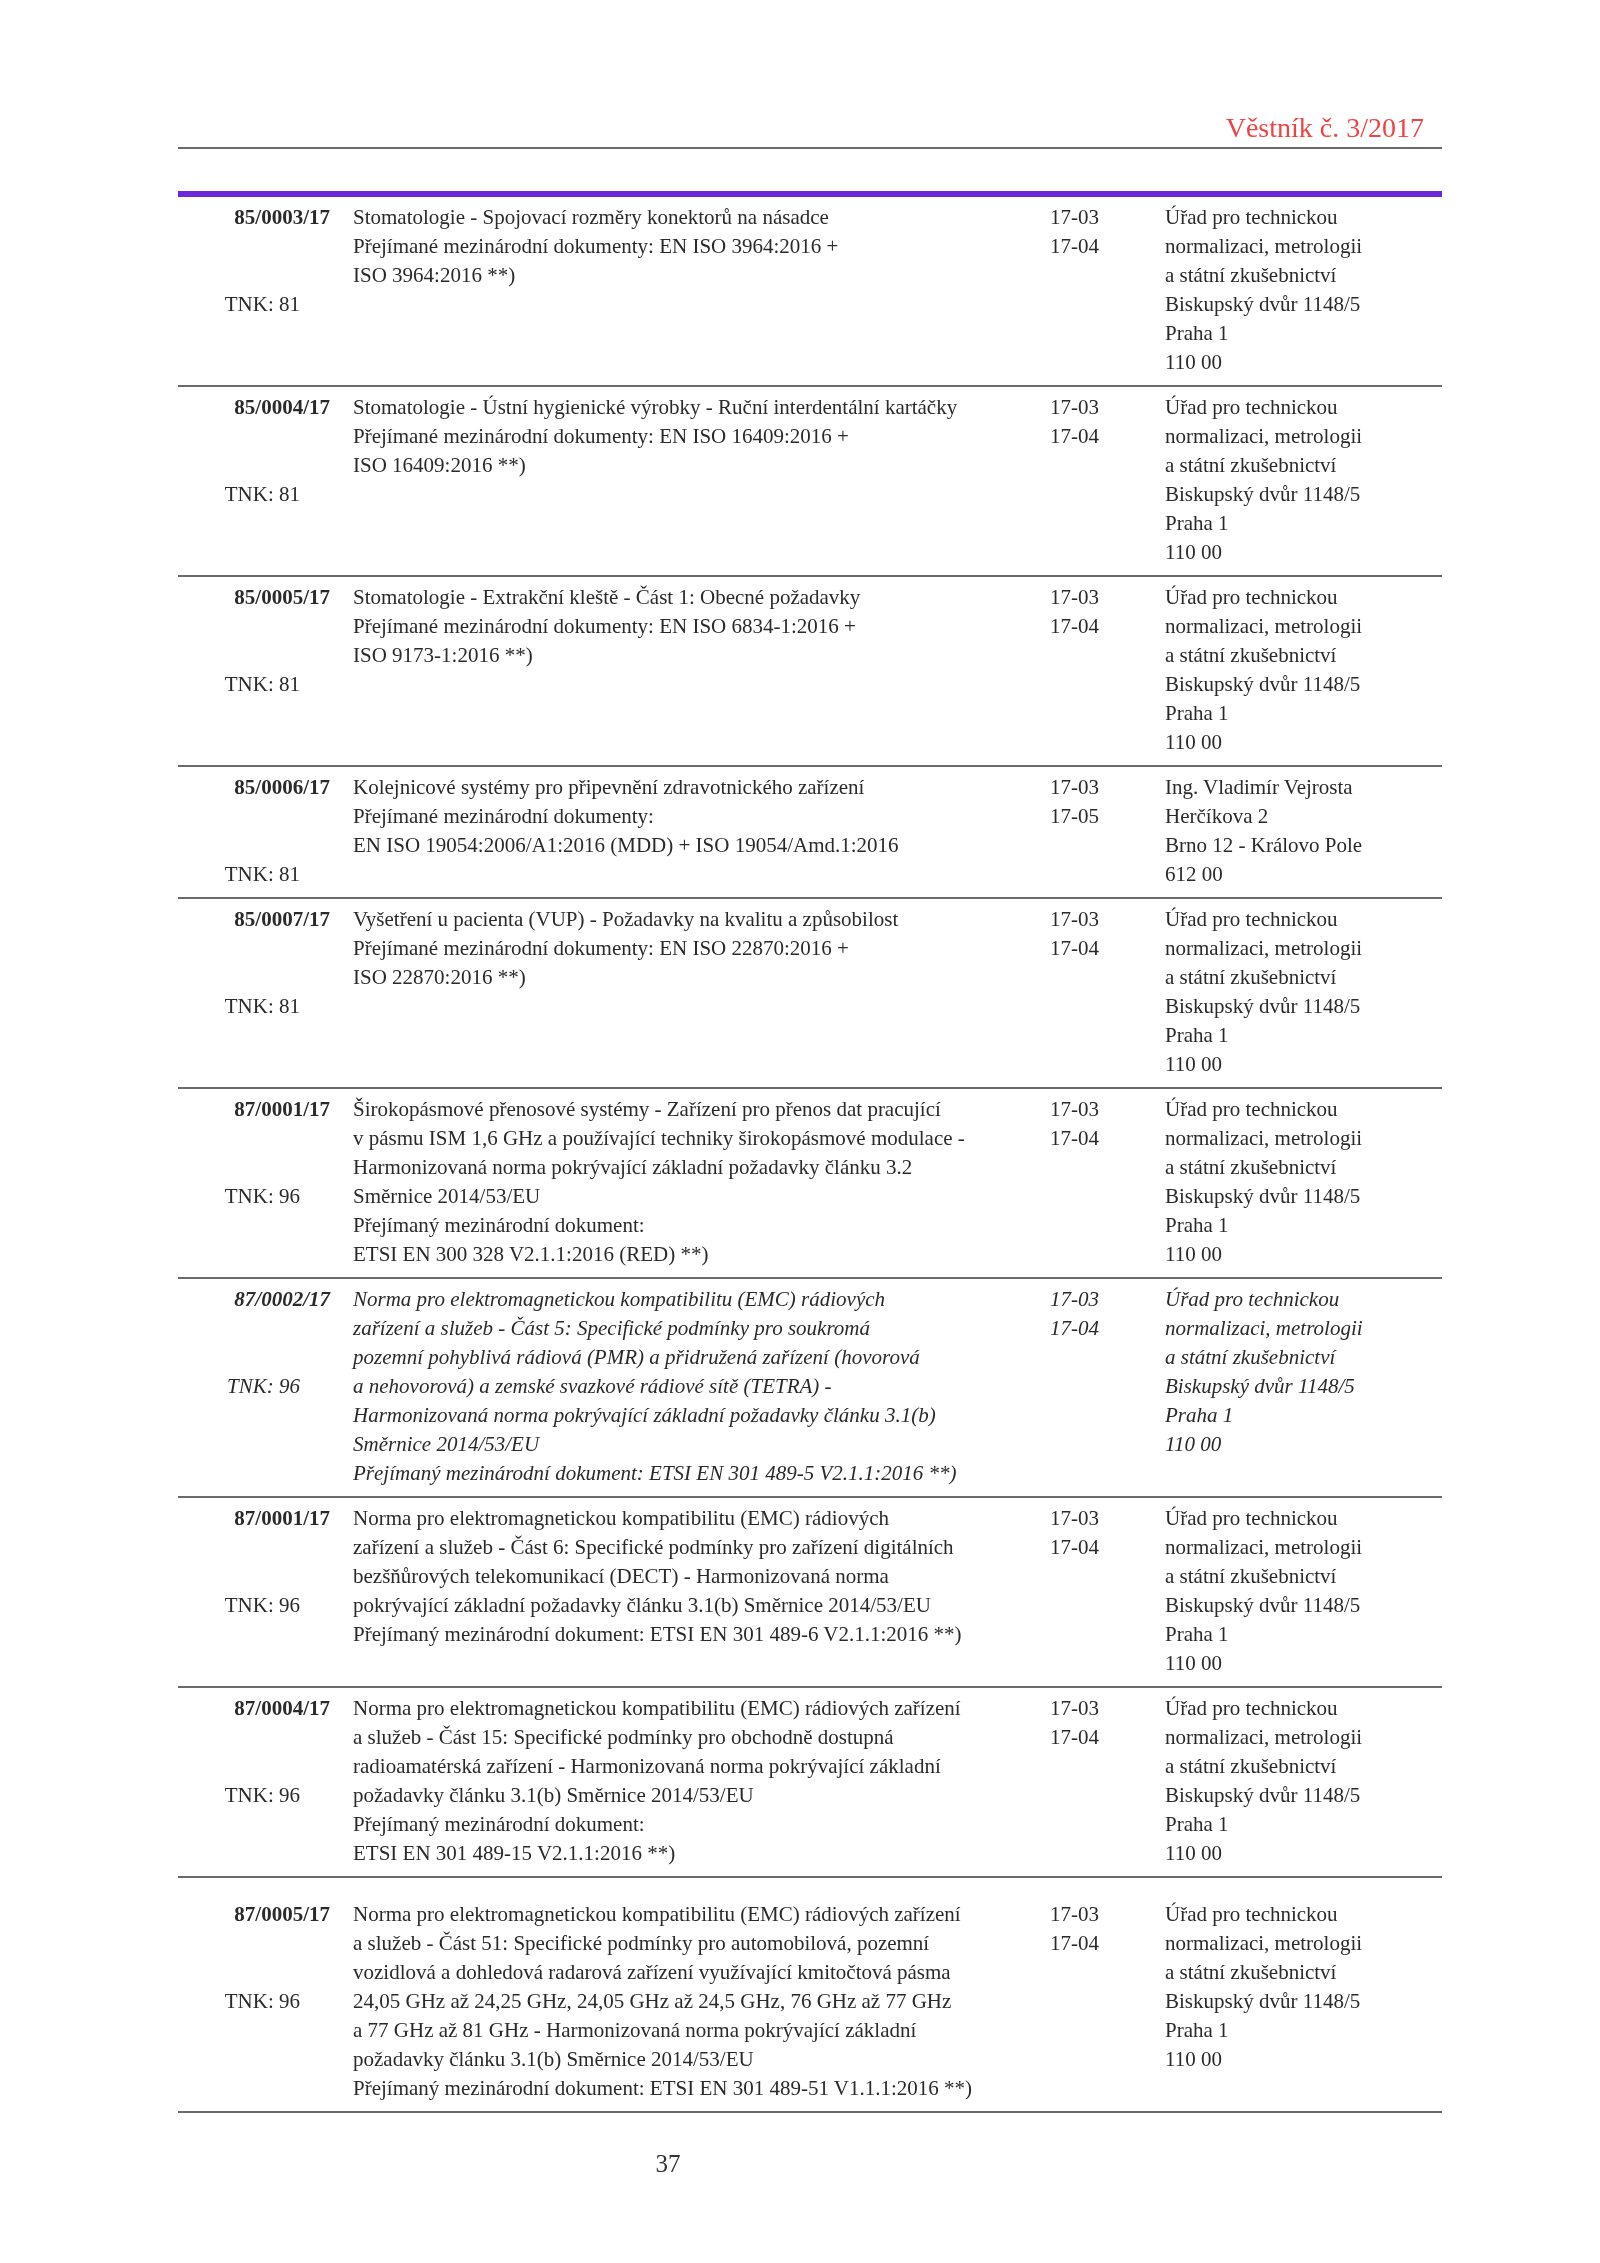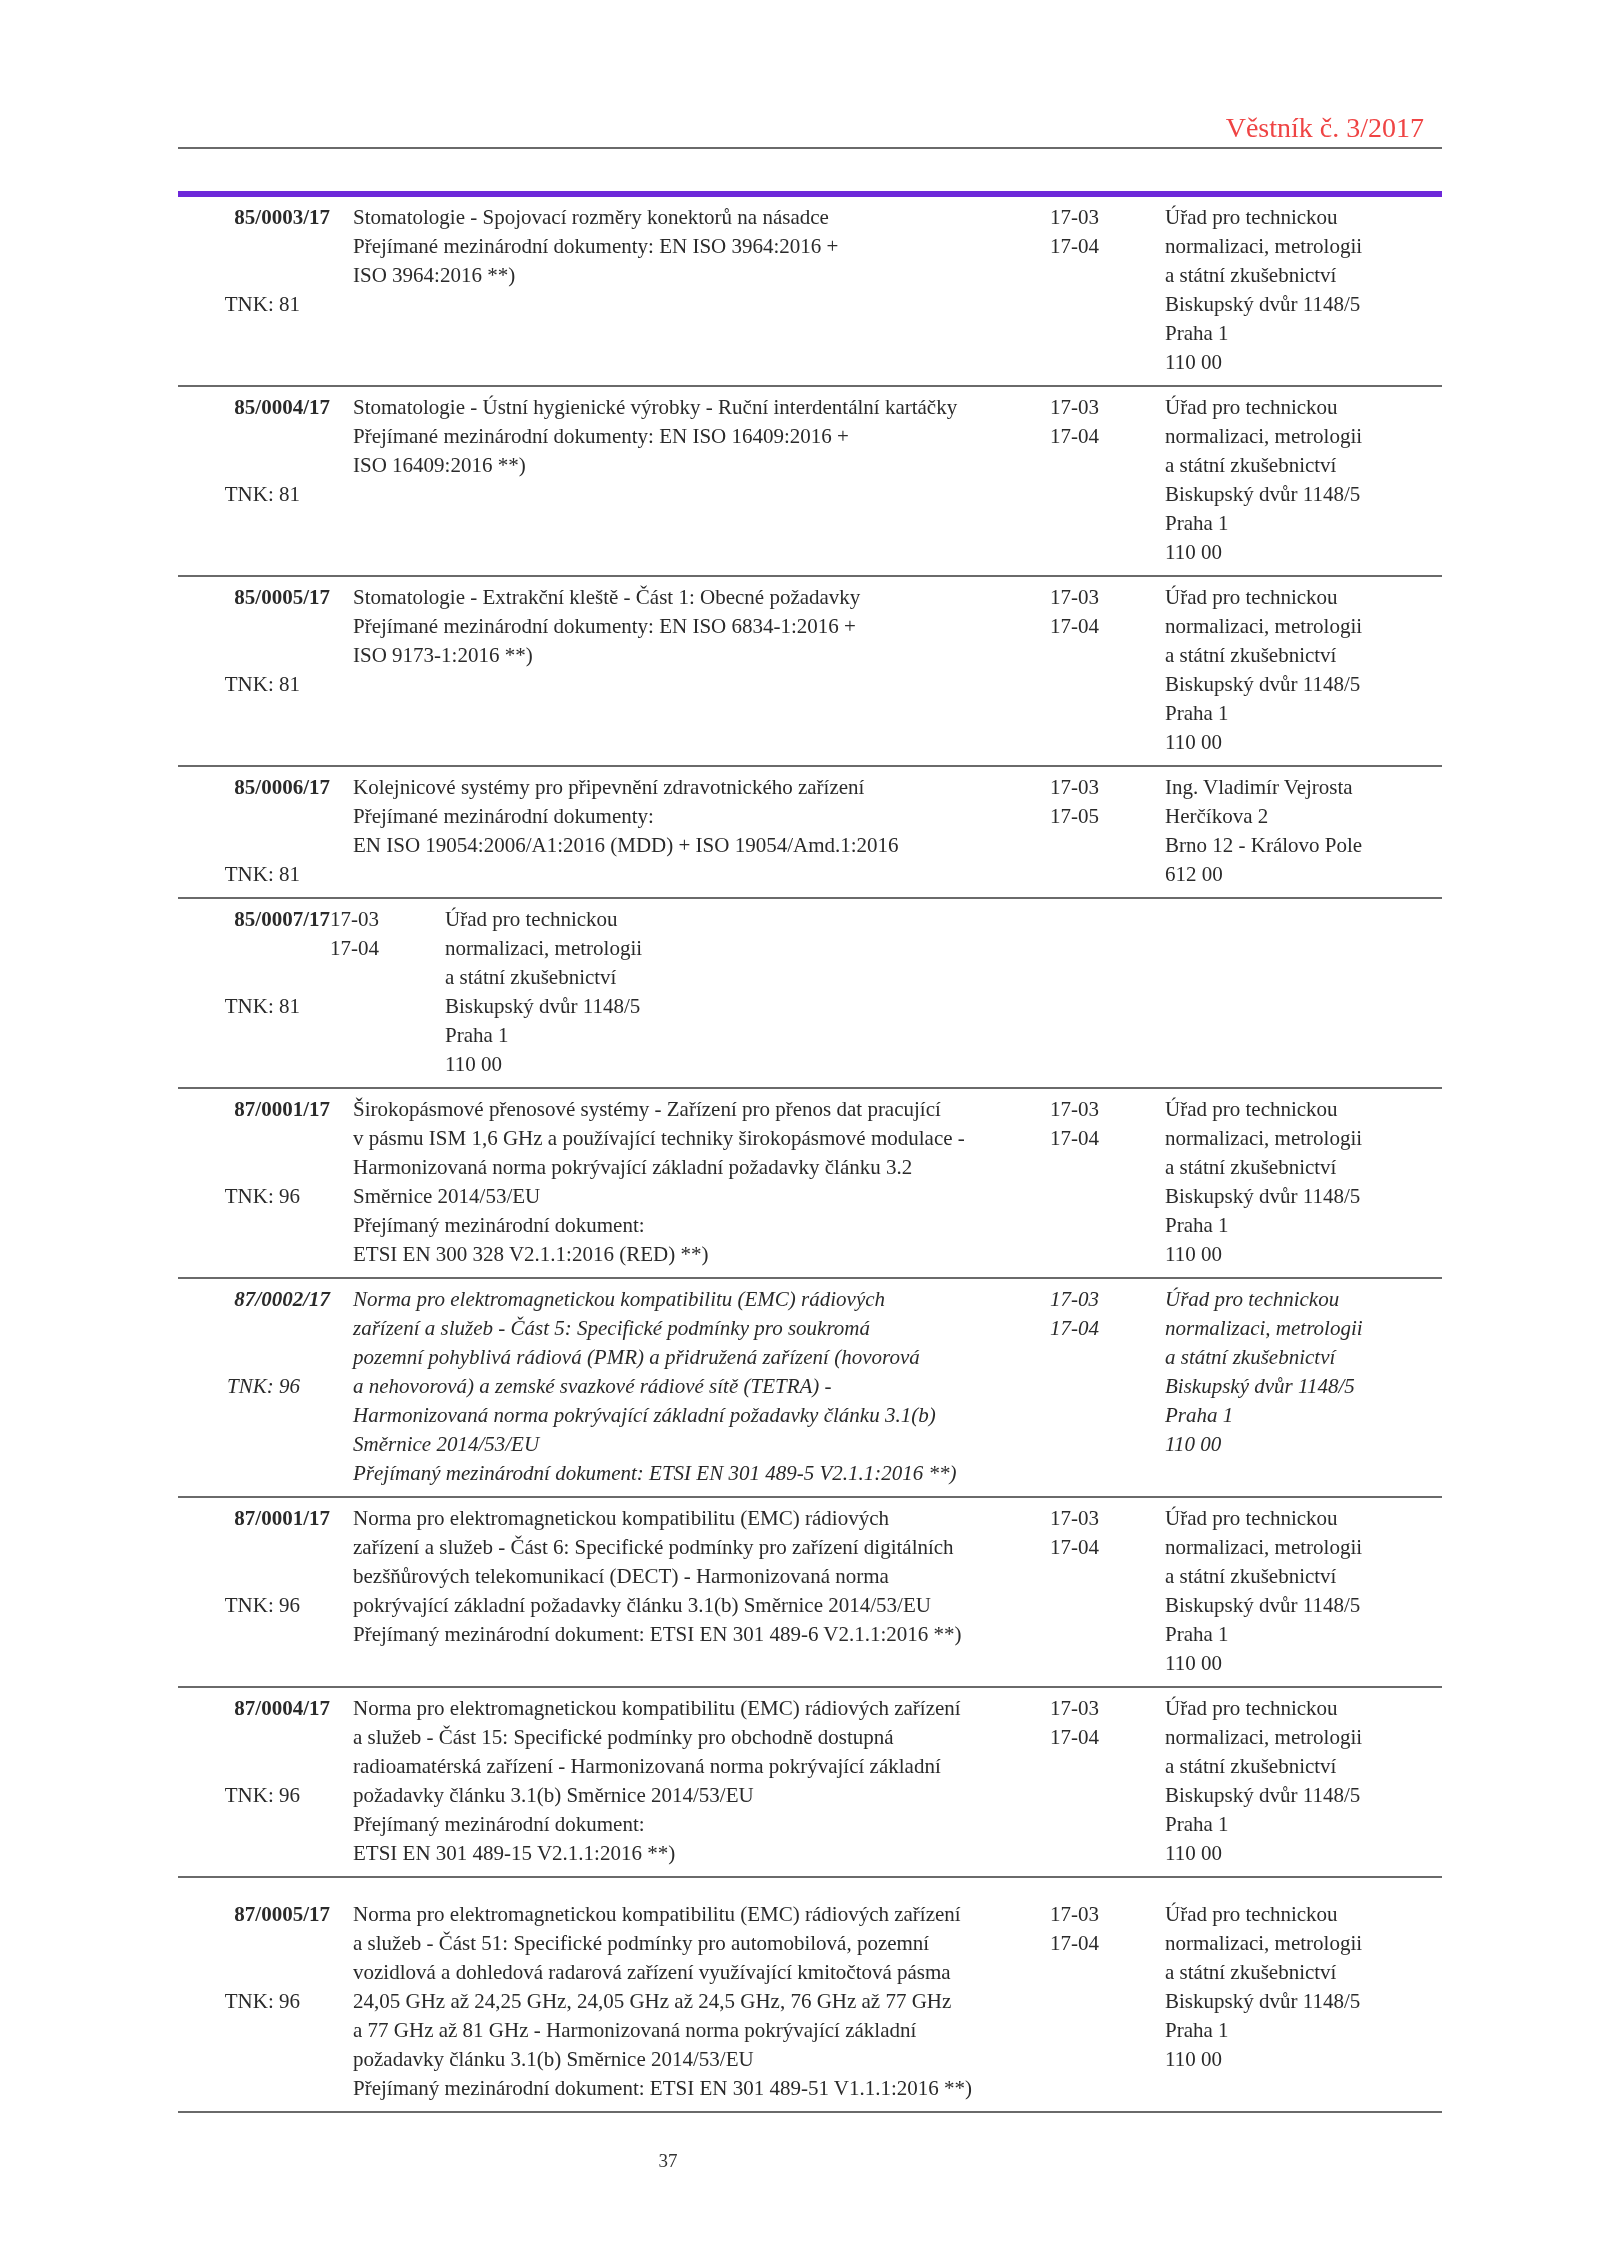--- a/index.html
+++ b/index.html
@@ -34,21 +34,21 @@
     .c-id .num { font-weight: bold; display: block; }
     .c-id .tnk { position: absolute; right: 30px; }
     .c-text { width: 720px; flex: none; padding-left: 23px; box-sizing: border-box; }
     .c-text .line { display: block; white-space: nowrap; }
     .c-dates { width: 90px; flex: none; padding-left: 0px; text-align: left; }
     .c-dates .line { display: block; white-space: nowrap; }
     .c-addr { flex: 1; padding-left: 25px; }
     .c-addr .line { display: block; white-space: nowrap; }
     .page-number {
       position: absolute; left: 0; width: 1336px; top: 2150px;
-      text-align: center; font-size: 19px; color: #333;
+      text-align: center; font-size: 25px; color: #333;
     }
   </style>
 </head>
 <body>
 
 <div class="header-title">Věstník č. 3/2017</div>
 <div class="header-rule"></div>
 
 <div class="table" id="entries-table">
     <div class="row" style="min-height: 188px;">
@@ -139,20 +139,25 @@
         <span class="line">Herčíkova 2</span>
         <span class="line">Brno 12 - Královo Pole</span>
         <span class="line">612 00</span>
       </div>
     </div>
     <div class="row" style="min-height: 188px;">
       <div class="c-id">
         <span class="num">85/0007/17</span>
         <span class="tnk" style="top: 87px;">TNK: 81</span>
       </div>
+      <div class="c-text">
+        <span class="line">Vyšetření u pacienta (VUP) - Požadavky na kvalitu a způsobilost</span>
+        <span class="line">Přejímané mezinárodní dokumenty: EN ISO 22870:2016 +</span>
+        <span class="line">ISO 22870:2016 **)</span>
+      </div>
       <div class="c-dates">
         <span class="line">17-03</span>
         <span class="line">17-04</span>
       </div>
       <div class="c-addr">
         <span class="line">Úřad pro technickou</span>
         <span class="line">normalizaci, metrologii</span>
         <span class="line">a státní zkušebnictví</span>
         <span class="line">Biskupský dvůr 1148/5</span>
         <span class="line">Praha 1</span>

